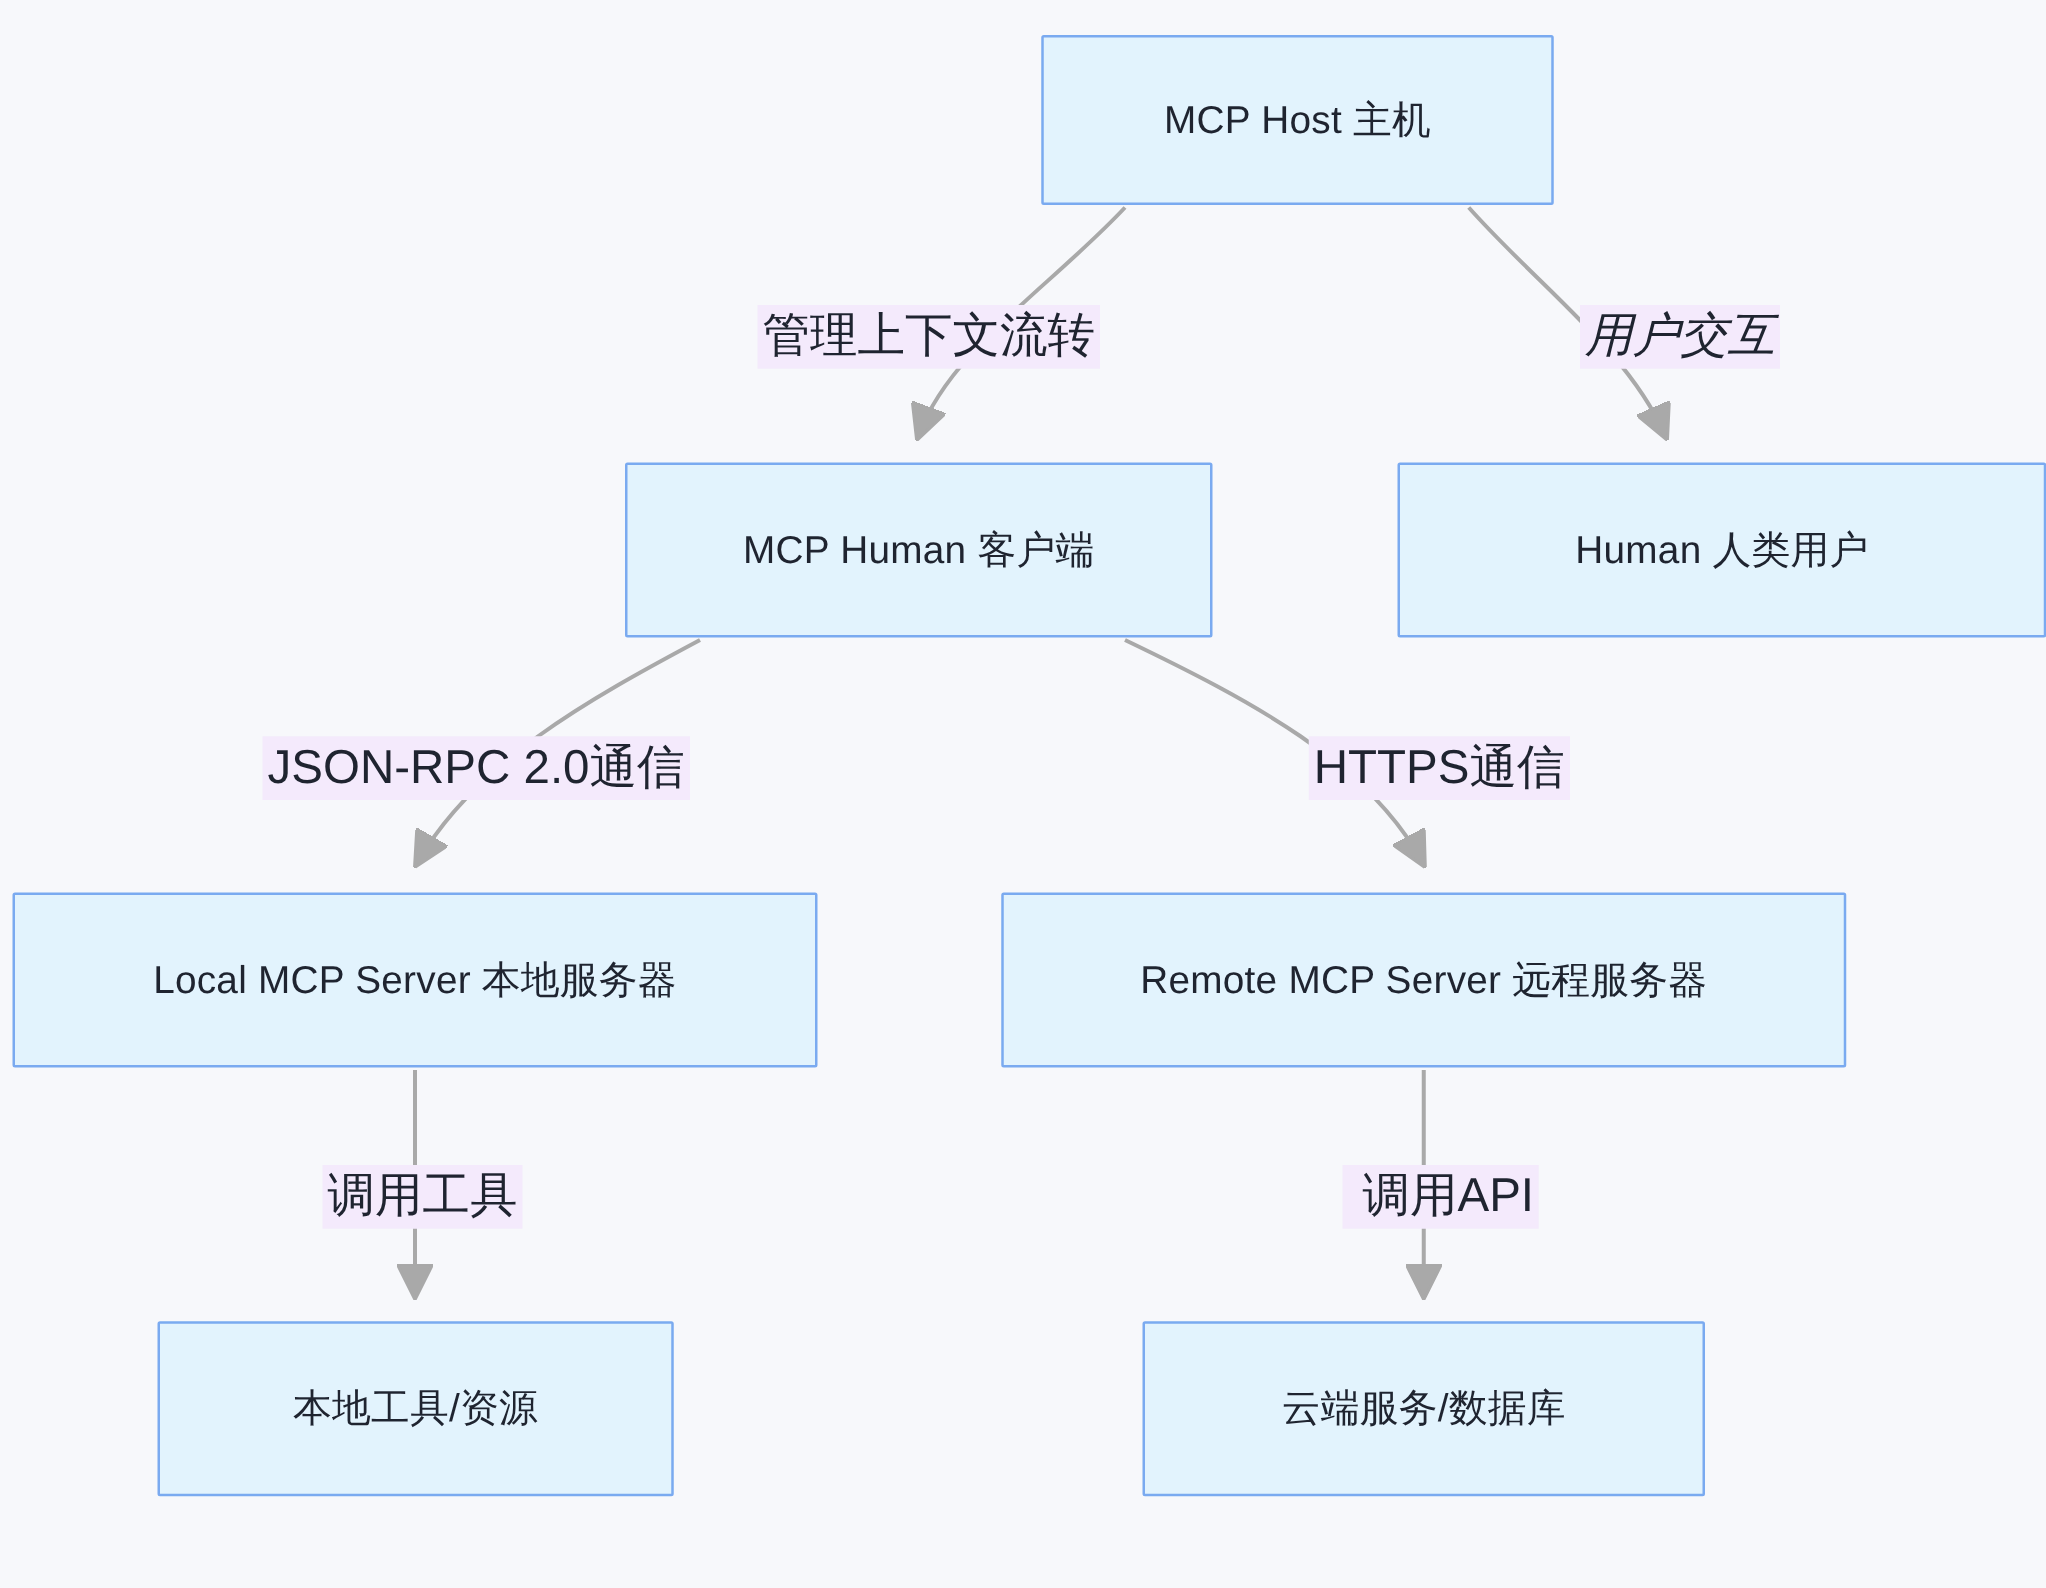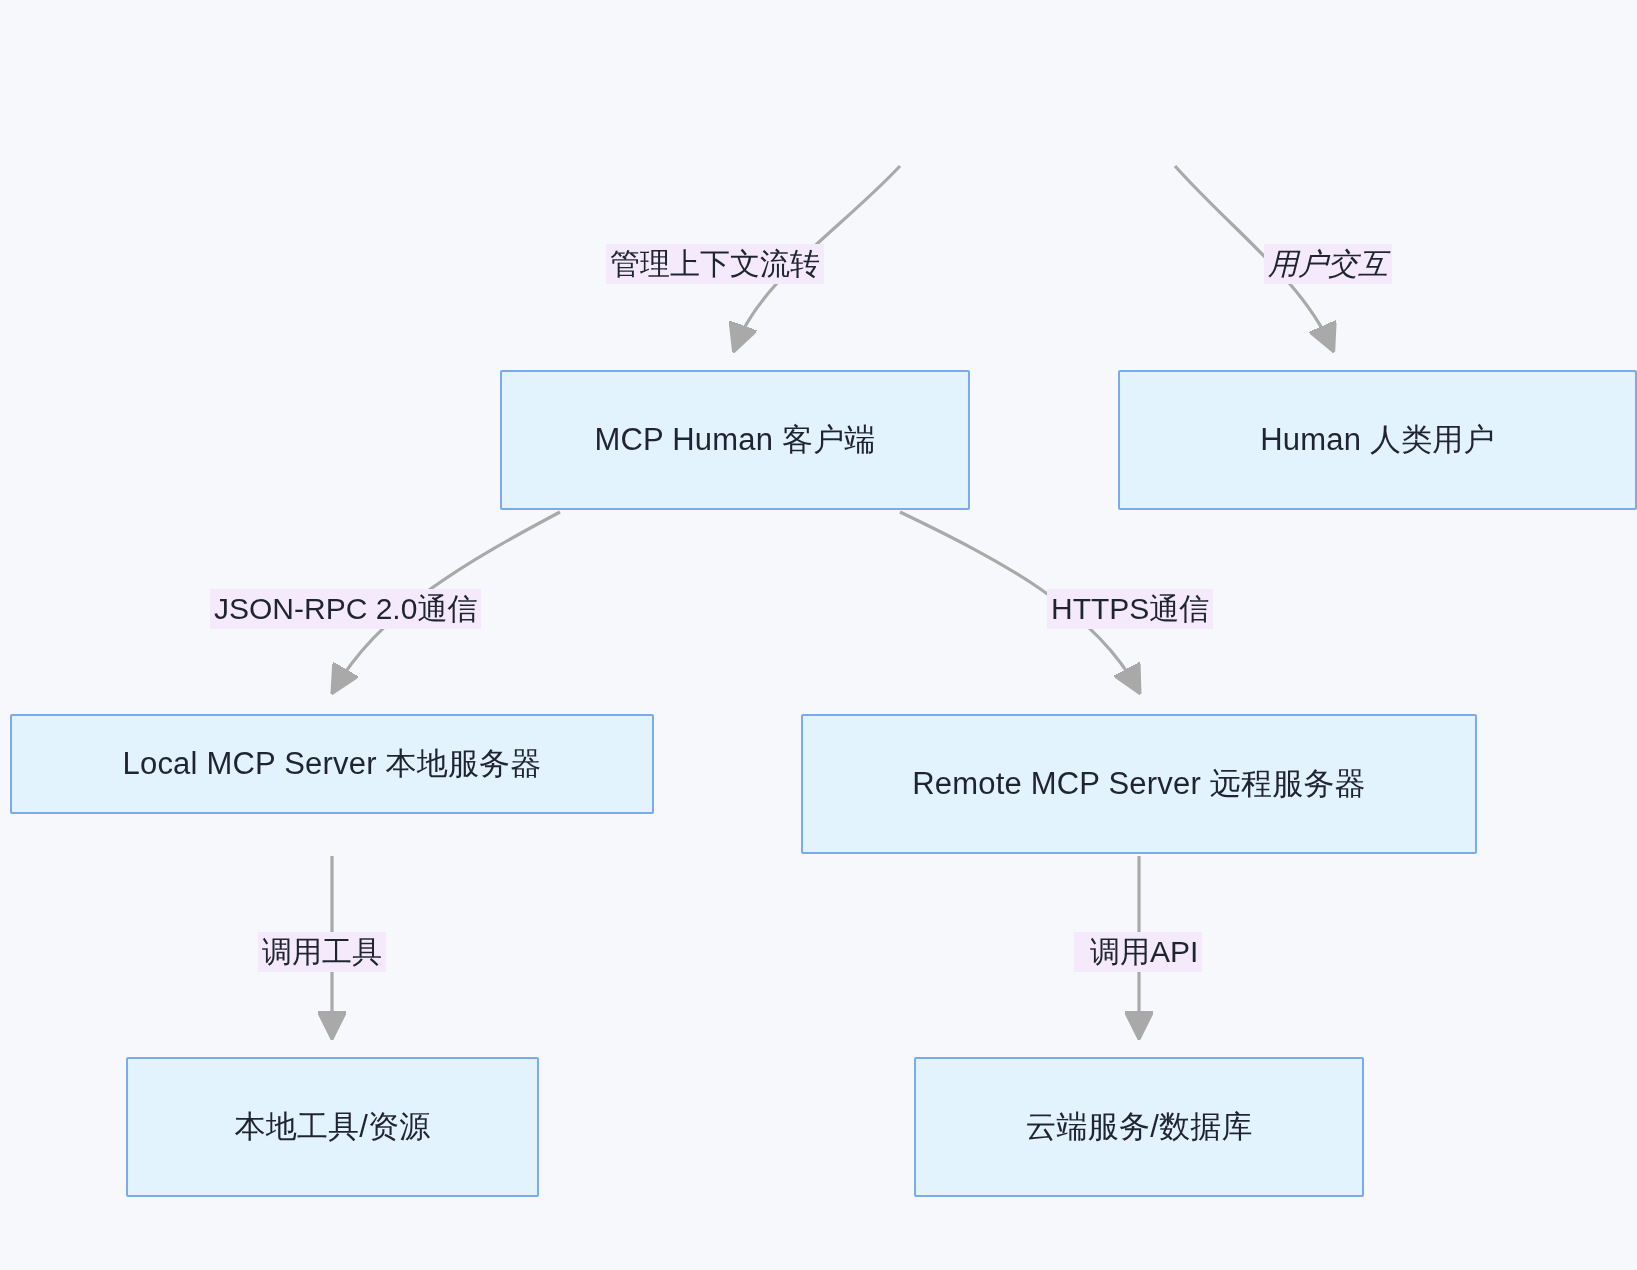--- a/index.html
+++ b/index.html
@@ -38,21 +38,21 @@
     white-space: nowrap;
   }
   .node-label {
     display: block;
     padding: 0 6px;
   }
   .edge-label {
     position: absolute;
     background: #f4eafc;
     color: #1f2430;
-    font-size: 30px;
+    font-size: 38px;
     line-height: 1.28;
     padding: 1px 4px;
     white-space: nowrap;
     box-sizing: border-box;
   }
 </style>
 </head>
 <body>
 
 <div id="canvas">
@@ -67,30 +67,33 @@
     <g fill="none" stroke="#a9a9a9" stroke-width="3.2">
       <path d="M 900 166 C 840 230, 760 280, 735 348" marker-end="url(#arrow)"></path>
       <path d="M 1175 166 C 1232 230, 1302 280, 1332 348" marker-end="url(#arrow)"></path>
       <path d="M 560 512 C 470 560, 380 610, 334 690" marker-end="url(#arrow)"></path>
       <path d="M 900 512 C 1000 560, 1095 610, 1138 690" marker-end="url(#arrow)"></path>
       <path d="M 332 856 L 332 1035" marker-end="url(#arrow)"></path>
       <path d="M 1139 856 L 1139 1035" marker-end="url(#arrow)"></path>
     </g>
   </svg>
 
+  <div class="node" style="left:833px; top:28px; width:410px; height:136px;">
+    <span class="node-label">MCP Host 主机</span>
+  </div>
 
   <div class="node" style="left:500px; top:370px; width:470px; height:140px;">
     <span class="node-label">MCP Human 客户端</span>
   </div>
 
   <div class="node" style="left:1118px; top:370px; width:519px; height:140px;">
     <span class="node-label">Human 人类用户</span>
   </div>
 
-  <div class="node" style="left:10px; top:714px; width:644px; height:100px;">
+  <div class="node" style="left:10px; top:714px; width:644px; height:140px;">
     <span class="node-label">Local MCP Server 本地服务器</span>
   </div>
 
   <div class="node" style="left:801px; top:714px; width:676px; height:140px;">
     <span class="node-label">Remote MCP Server 远程服务器</span>
   </div>
 
   <div class="node" style="left:126px; top:1057px; width:413px; height:140px;">
     <span class="node-label">本地工具/资源</span>
   </div>

